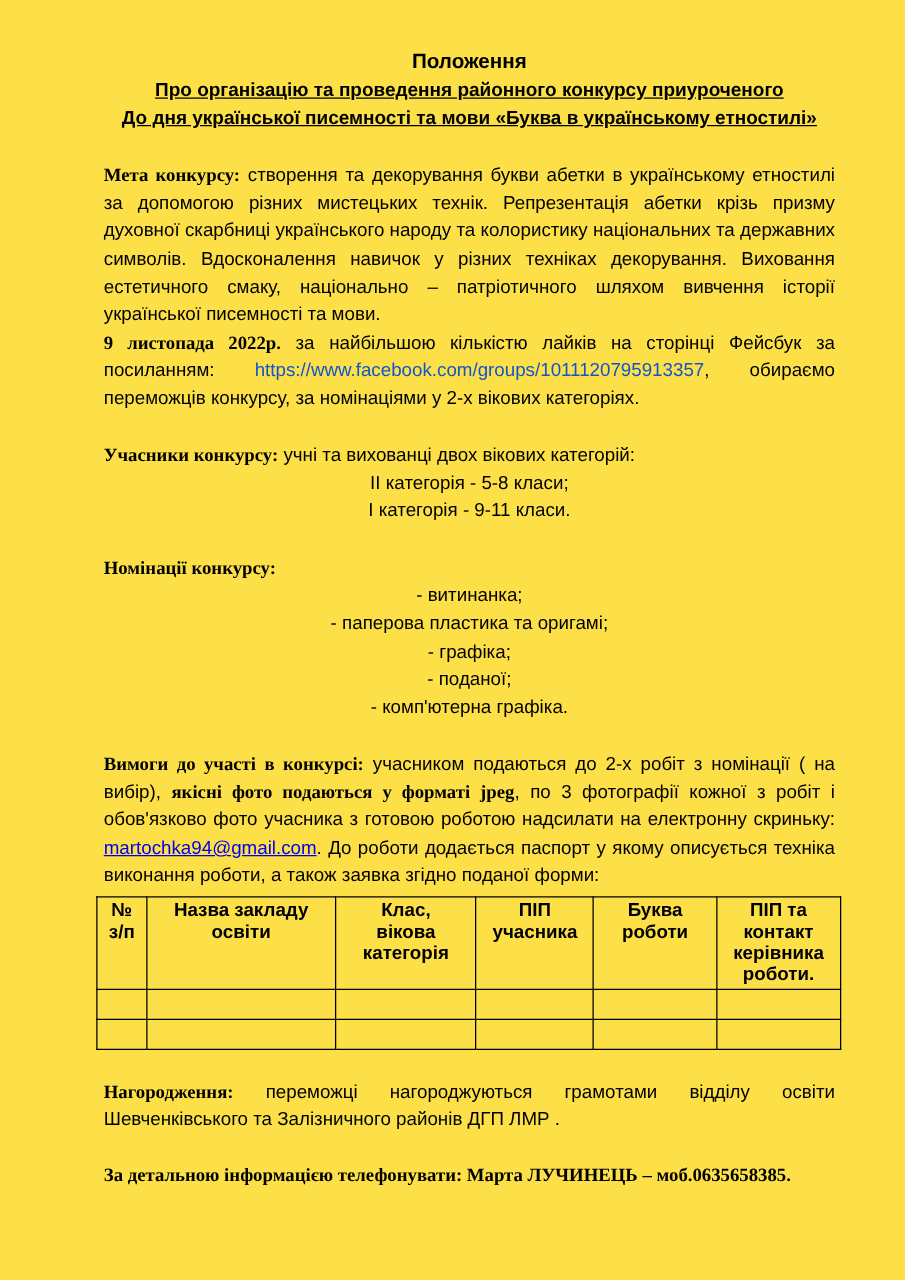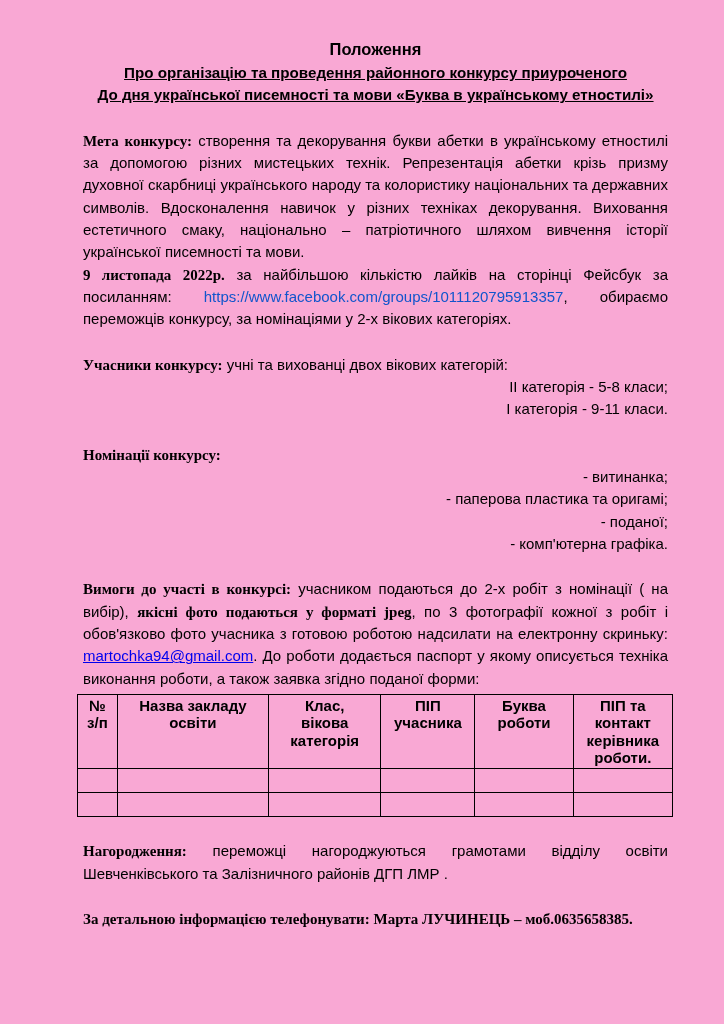--- a/index.html
+++ b/index.html
@@ -4,21 +4,21 @@
 <style>
   html, body {
     margin: 0;
     padding: 0;
     background: #ffffff;
   }
   .page {
     position: relative;
     width: 724px;
     height: 1024px;
-    background: #f9a8d4;
+    background: #fde047;
     box-sizing: border-box;
     padding: 38px 56px 0 83px;
     font-family: "Liberation Sans", sans-serif;
     font-size: 15px;
     line-height: 1.49;
     color: #000000;
     overflow: hidden;
   }
   .doc-header {
     text-align: center;
@@ -34,21 +34,21 @@
     text-decoration: underline;
   }
   .para {
     margin: 23px 0 0 0;
     text-align: justify;
   }
   .para.cont {
     margin-top: 0;
   }
   .line {
-    text-align: right;
+    text-align: center;
   }
   .b { font-weight: bold; font-family: Liberation Serif, serif; }
   a.email-link {
     color: var(--email-link, #0000ee);
     text-decoration: none;
     cursor: pointer;
   }
   a.email-link.u {
     text-decoration: underline;
   }
@@ -95,20 +95,21 @@
 
   <p class="para cont"><span class="b">9 листопада 2022р.</span><span> за найбільшою кількістю лайків на сторінці Фейсбук за посиланням: </span><a class="fb-link">https://www.facebook.com/groups/1011120795913357</a><span>,  обираємо переможців конкурсу, за номінаціями  у 2-х вікових категоріях.</span></p>
 
   <p class="para"><span class="b">Учасники конкурсу:</span><span> учні та вихованці двох вікових категорій:</span></p>
   <div class="line">ІІ категорія - 5-8 класи;</div>
   <div class="line">І категорія - 9-11 класи.</div>
 
   <p class="para b">Номінації конкурсу:</p>
   <div class="line">- витинанка;</div>
   <div class="line">- паперова пластика та оригамі;</div>
+  <div class="line">- графіка;</div>
   <div class="line">- поданої;</div>
   <div class="line">- комп'ютерна графіка.</div>
 
   <p class="para"><span class="b">Вимоги до участі в конкурсі:</span><span> учасником подаються до 2-х робіт з номінації ( на вибір), </span><span class="b">якісні фото  подаються у форматі jpeg</span><span>, по 3 фотографії кожної з робіт і обов'язково фото учасника з готовою роботою надсилати на електронну скриньку: </span><a class="email-link u">martochka94@gmail.com</a><span>.   До роботи додається паспорт у  якому описується техніка виконання роботи, а також заявка згідно поданої форми:</span></p>
 
   <table class="form-table">
     <colgroup>
       <col style="width:6.7%">
       <col style="width:25.4%">
       <col style="width:18.9%">

